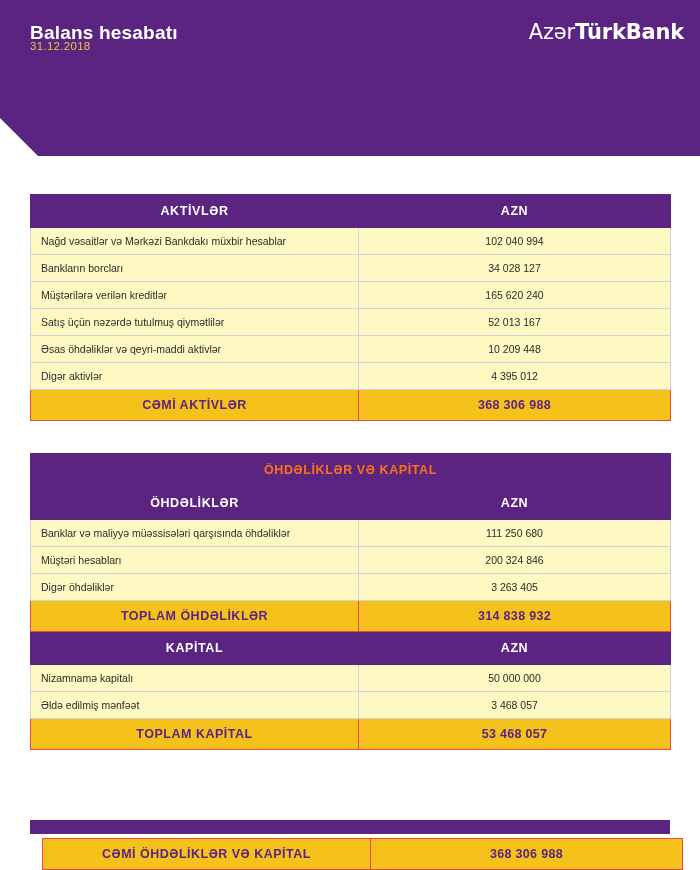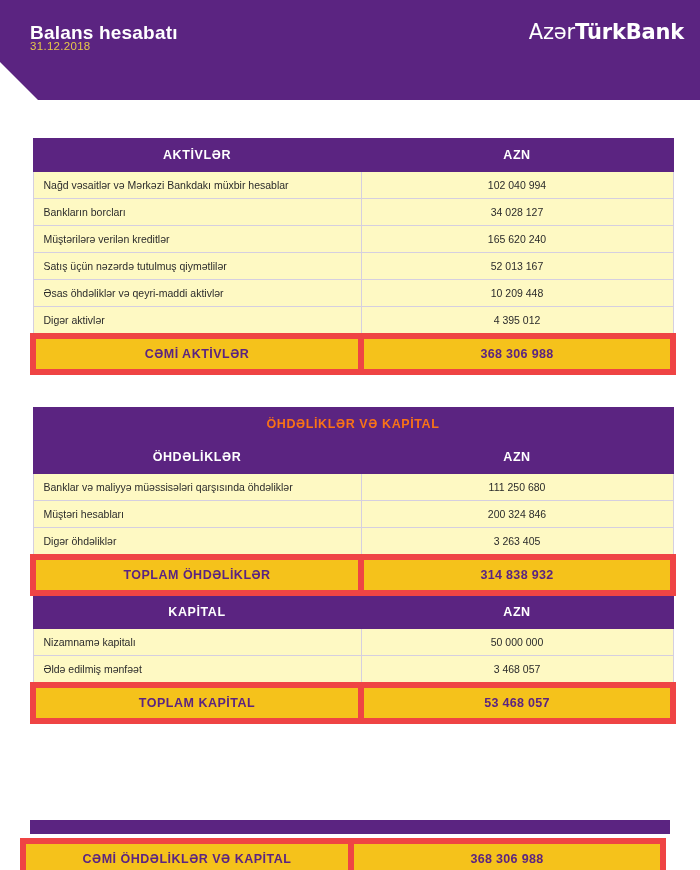--- a/index.html
+++ b/index.html
@@ -11,21 +11,21 @@
     height: 870px;
     background: #ffffff;
     font-family: "Liberation Sans", sans-serif;
     color: #2b2b2b;
     overflow: hidden;
     position: relative;
   }
   
   .header {
     position: relative;
-    height: 100px;
+    height: 156px;
     background: #5b2481;
     overflow: hidden;
   }
   .header-notch {
     position: absolute;
     left: 0;
     bottom: 0;
     width: 0;
     height: 0;
     border-left: 38px solid #ffffff;
@@ -96,37 +96,37 @@
     font-size: 10.5px;
   }
   tr.total td {
     background: #f5c21b;
     color: #5b2481;
     font-weight: bold;
     font-size: 12.5px;
     text-align: center;
     letter-spacing: 0.5px;
     padding: 8px 6px;
-    border: 6px solid #ef4444;
+    border: 1px solid #ef4444;
   }
   tr.total td.val { letter-spacing: 0.3px; }
   td.full-purple {
     background: #5b2481;
     color: #f97316;
     font-size: 12.5px;
     font-weight: bold;
     text-align: center;
     letter-spacing: 0.6px;
     padding: 9px 6px;
     border: 1px solid #5b2481;
   }
   
   .grand {
     position: absolute;
-    left: 20px;
+    left: 42px;
     top: 838px;
     width: 640px;
   }
   .grand table {
     width: 640px;
     border-collapse: collapse;
     table-layout: fixed;
   }
   .grand col.c1 { width: 328px; }
   .grand col.c2 { width: 312px; }

